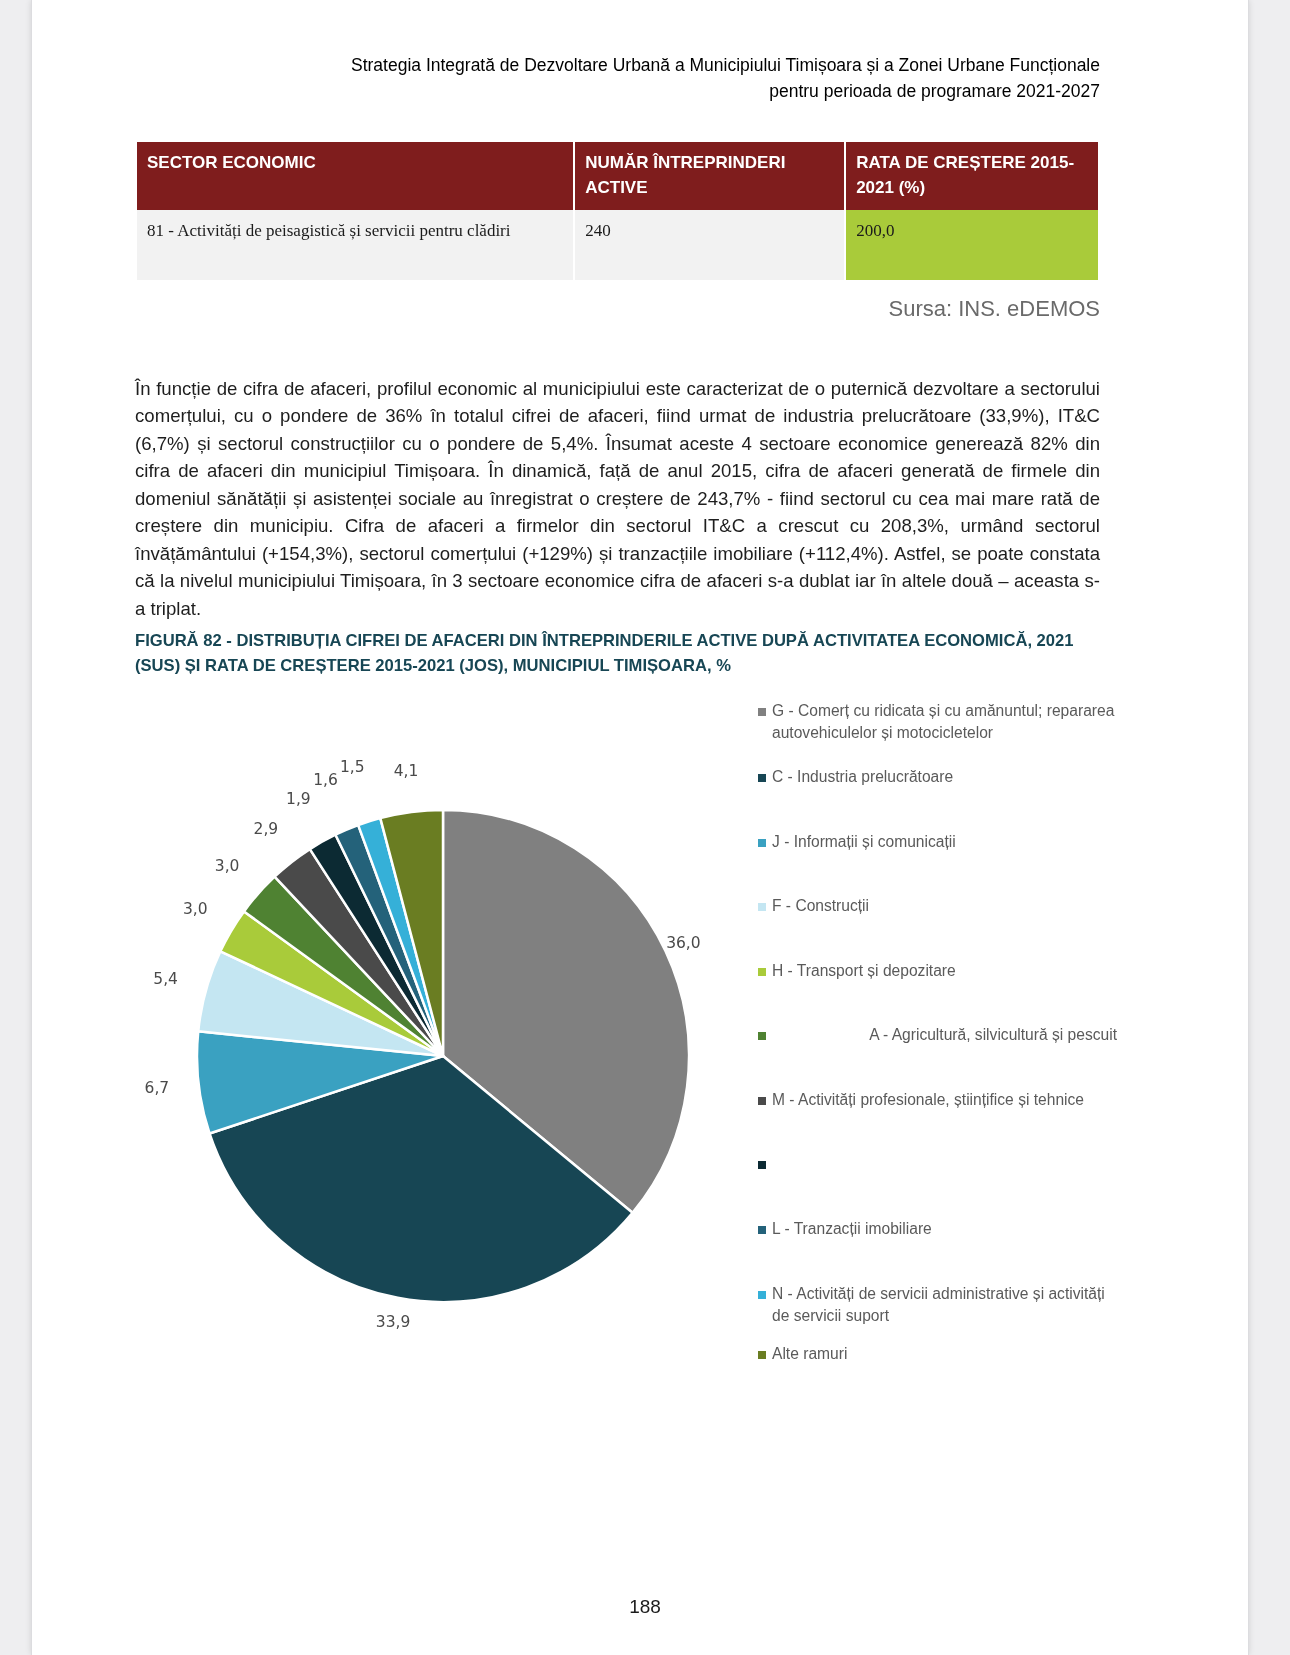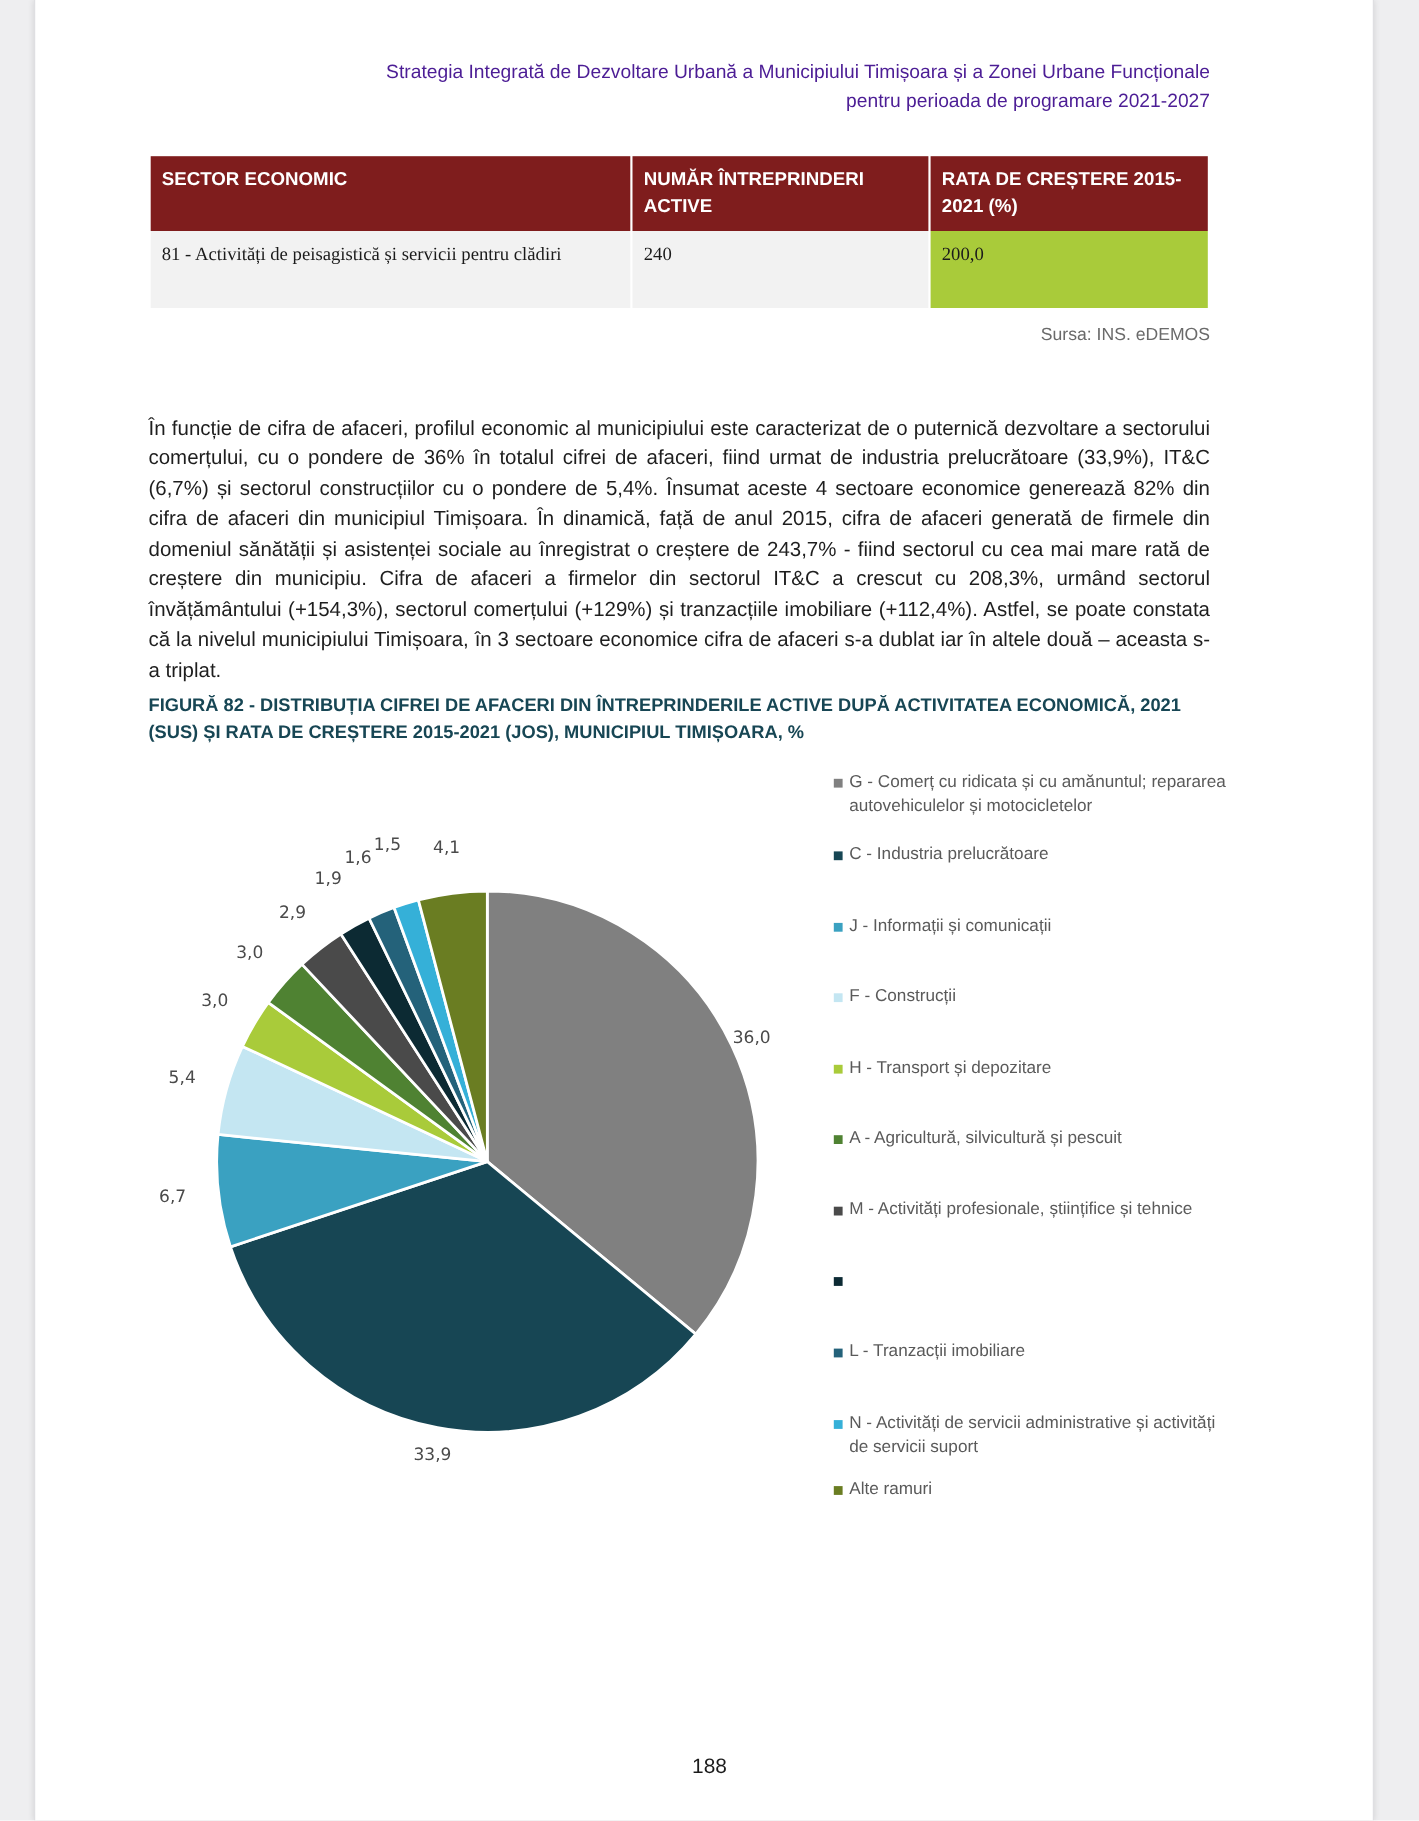--- a/index.html
+++ b/index.html
@@ -11,38 +11,38 @@
   }
   .page {
     position: absolute; left: 31px; top: 0; width: 1216px; height: 1655px;
     background: #ffffff;
     box-shadow: 0 0 6px rgba(0,0,0,0.12);
     border-left: 1px solid #dcdcdf;
     border-right: 1px solid #dcdcdf;
   }
   .running-header {
     position: absolute; right: 190px; top: 52px; width: 900px;
-    text-align: right; font-size: 17.5px; line-height: 26px; color: #4c1d95;
+    text-align: right; font-size: 17.5px; line-height: 26px; color: #000000;
   }
   table.sector-table {
     position: absolute; left: 135px; top: 142px; width: 965px;
     border-collapse: separate; border-spacing: 2px 0;
     font-size: 17px;
   }
   .sector-table th {
     background: #7f1d1d; color: #ffffff; text-align: left;
     font-weight: bold; padding: 8px 10px; line-height: 25px; vertical-align: top;
     height: 52px;
   }
   .sector-table td {
     background: #f2f2f2; padding: 8px 10px; line-height: 26px; vertical-align: top; height: 54px; font-family: Liberation Serif, serif;
   }
   .sector-table td.growth { background: #a9cb3a; }
   .source-note {
-    position: absolute; right: 190px; top: 296px; font-size: 16px; color: #6a6a6a;
+    position: absolute; right: 190px; top: 296px; font-size: 22px; color: #6a6a6a;
   }
   .body-text {
     position: absolute; left: 135px; top: 356px; width: 965px;
     font-size: 18.6px; line-height: 27.5px; text-align: justify; color: #1e1e1e;
   }
   .figure-caption {
     position: absolute; left: 135px; top: 628px; width: 980px;
     font-size: 16.6px; line-height: 25px; font-weight: bold; color: #174654;
   }
   svg.pie { position: absolute; left: 0; top: 0; overflow: visible; }
@@ -120,21 +120,21 @@
       <text x="406.02968499974827" y="775.5642835789779" text-anchor="middle" font-size="15.5" fill="#4a4a4a" font-family="&quot;DejaVu Sans&quot;, sans-serif">4,1</text>
     </g>
 </svg>
 
 <div class="legend" id="legend">
     <div class="legend-item" style="top: 0px;"><span class="legend-swatch" style="background: rgb(128, 128, 128);"></span><span>G - Comerț cu ridicata și cu amănuntul; repararea autovehiculelor și motocicletelor</span></div>
     <div class="legend-item" style="top: 66px;"><span class="legend-swatch" style="background: rgb(23, 70, 84);"></span><span>C - Industria prelucrătoare</span></div>
     <div class="legend-item" style="top: 131px;"><span class="legend-swatch" style="background: rgb(58, 161, 193);"></span><span>J - Informații și comunicații</span></div>
     <div class="legend-item" style="top: 195px;"><span class="legend-swatch" style="background: rgb(196, 230, 242);"></span><span>F - Construcții</span></div>
     <div class="legend-item" style="top: 260px;"><span class="legend-swatch" style="background: rgb(169, 203, 58);"></span><span>H - Transport și depozitare</span></div>
-    <div class="legend-item" style="top: 324px;"><span class="legend-swatch" style="background: rgb(79, 130, 50);"></span><span>A - Agricultură, silvicultură și pescuit</span></div>
+    <div class="legend-item" style="top: 324px; text-align: right;"><span class="legend-swatch" style="background: rgb(79, 130, 50);"></span><span>A - Agricultură, silvicultură și pescuit</span></div>
     <div class="legend-item" style="top: 389px;"><span class="legend-swatch" style="background: rgb(74, 74, 74);"></span><span>M - Activități profesionale, științifice și tehnice</span></div>
     <div class="legend-item" style="top: 453px;"><span class="legend-swatch" style="background: rgb(12, 42, 51);"></span></div>
     <div class="legend-item" style="top: 518px;"><span class="legend-swatch" style="background: rgb(36, 98, 122);"></span><span>L - Tranzacții imobiliare</span></div>
     <div class="legend-item" style="top: 583px;"><span class="legend-swatch" style="background: rgb(53, 176, 216);"></span><span>N - Activități de servicii administrative și activități de servicii suport</span></div>
     <div class="legend-item" style="top: 643px;"><span class="legend-swatch" style="background: rgb(106, 125, 34);"></span><span>Alte ramuri</span></div>
   </div>
 
 <div class="page-number">188</div>
 
 </body></html>

